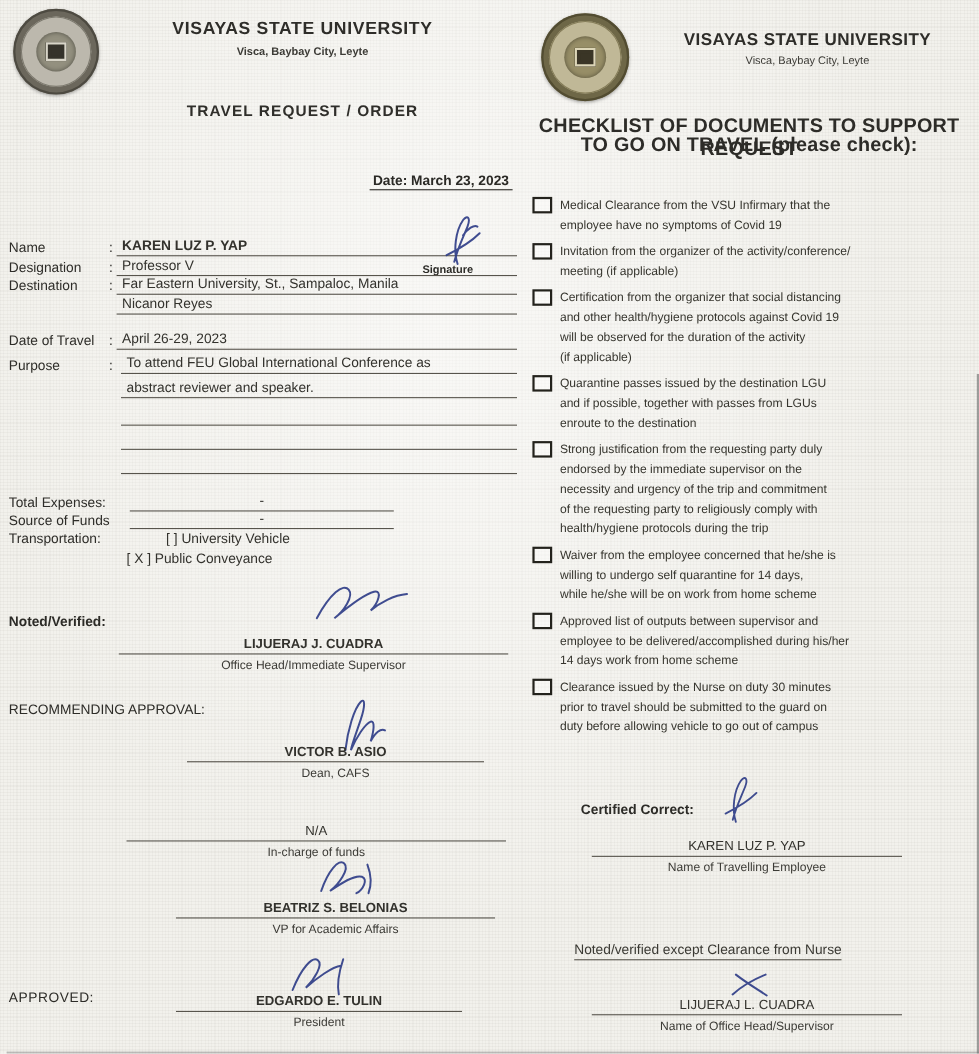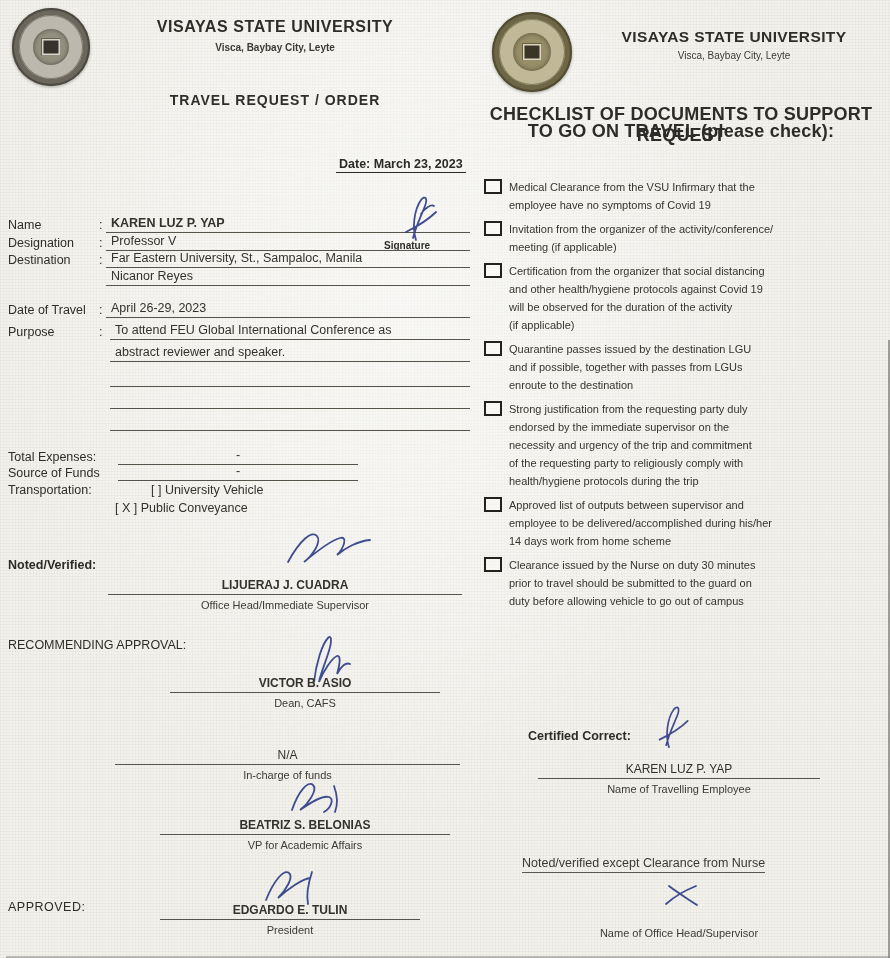--- a/index.html
+++ b/index.html
@@ -204,20 +204,26 @@
     <div class="chk-wrap">
       <div class="chk-box"></div>
       <div class="chk-txt">Strong justification from the requesting party duly
 endorsed by the immediate supervisor on the
 necessity and urgency of the trip and commitment
 of the requesting party to religiously comply with
 health/hygiene protocols during the trip</div>
     </div>
     <div class="chk-wrap">
       <div class="chk-box"></div>
+      <div class="chk-txt">Waiver from the employee concerned that he/she is
+willing to undergo self quarantine for 14 days,
+while he/she will be on work from home scheme</div>
+    </div>
+    <div class="chk-wrap">
+      <div class="chk-box"></div>
       <div class="chk-txt">Approved list of outputs between supervisor and
 employee to be delivered/accomplished during his/her
 14 days work from home scheme</div>
     </div>
     <div class="chk-wrap">
       <div class="chk-box"></div>
       <div class="chk-txt">Clearance issued by the Nurse on duty 30 minutes
 prior to travel should be submitted to the guard on
 duty before allowing vehicle to go out of campus</div>
     </div>
@@ -230,17 +236,20 @@
   <div class="abs vline ctr" style="left:538px; top:762px; width:282px; padding-left:0; font-size:12px;">
     <span>KAREN LUZ P. YAP</span>
   </div>
   <div class="abs cap ctr" style="left:538px; top:783px; width:282px;">Name of Travelling Employee</div>
 
   <span class="abs fs125" style="left:522px; top:856px; color:#3a3933; border-bottom:1px solid #5a584f; padding-bottom:2px;">Noted/verified except Clearance from Nurse</span>
 
   <svg class="sig" style="left:660px; top:882px;" width="42" height="26" viewBox="0 0 42 26">
     <path d="M6,22 C15,14 26,8 36,4 M9,4 C18,11 28,17 37,23"></path>
   </svg>
+  <div class="abs vline ctr" style="left:538px; top:906px; width:282px; padding-left:0; font-size:12px;">
+    <span>LIJUERAJ L. CUADRA</span>
+  </div>
   <div class="abs cap ctr" style="left:538px; top:927px; width:282px;">Name of Office Head/Supervisor</div>
 
   <div class="edge-r"></div>
   <div class="edge-b"></div>
 </div>
 
 </body></html>

